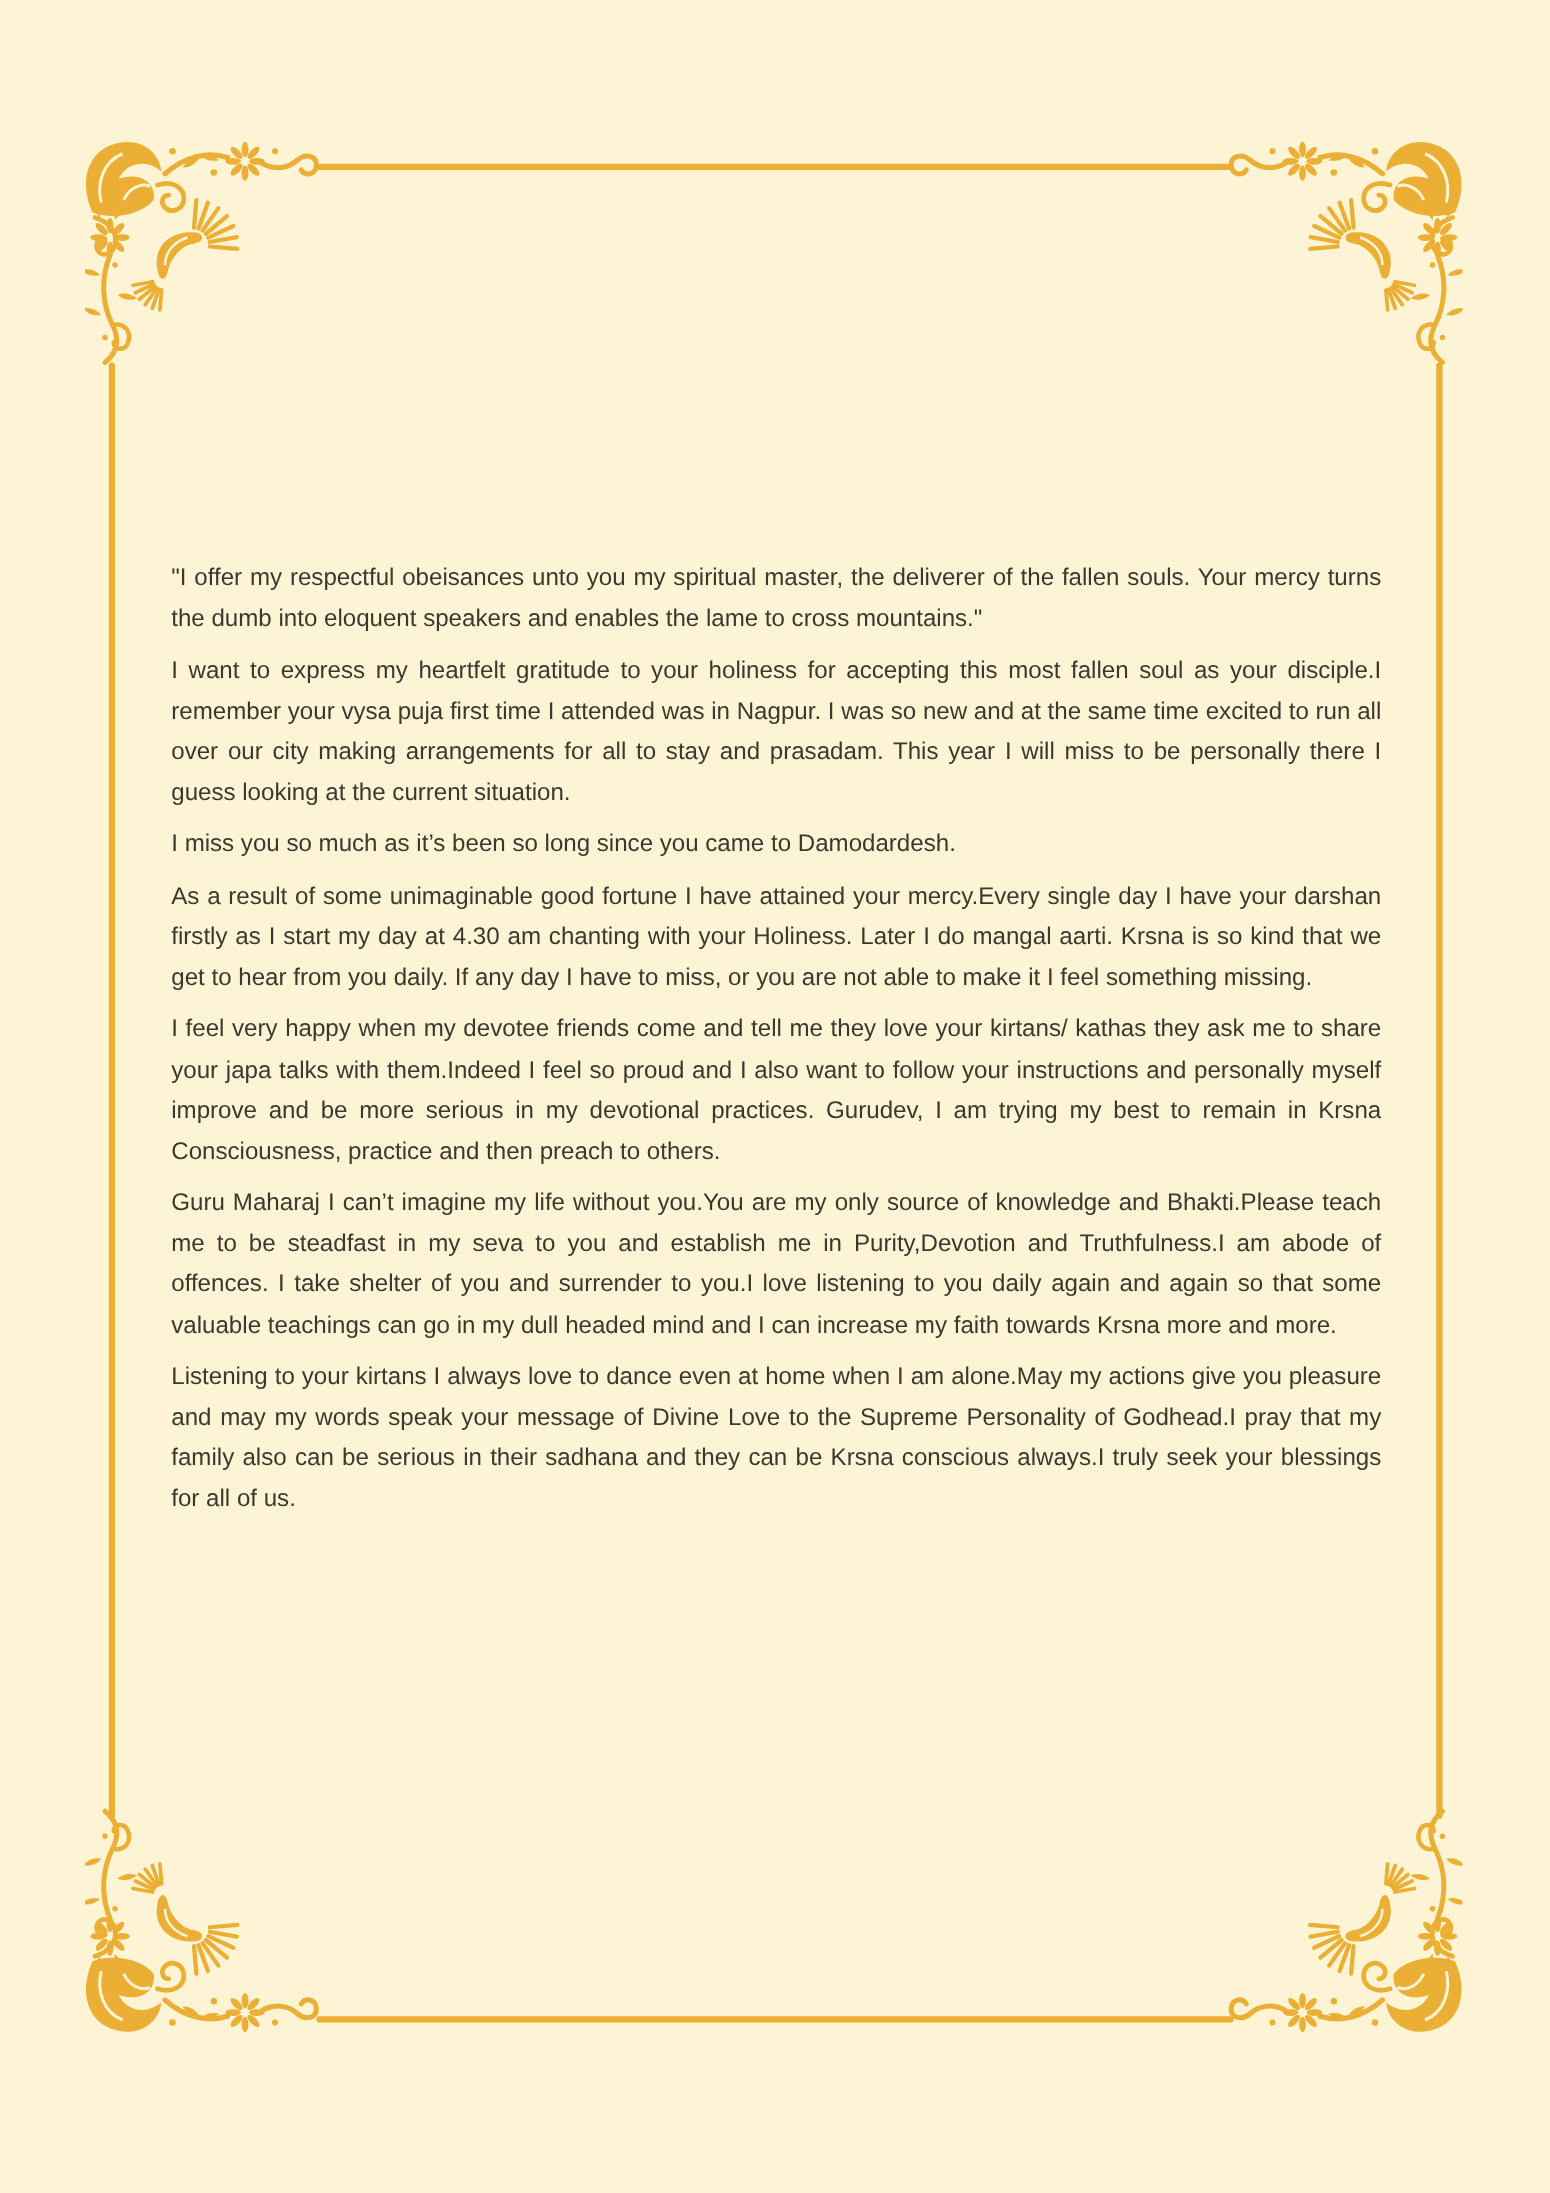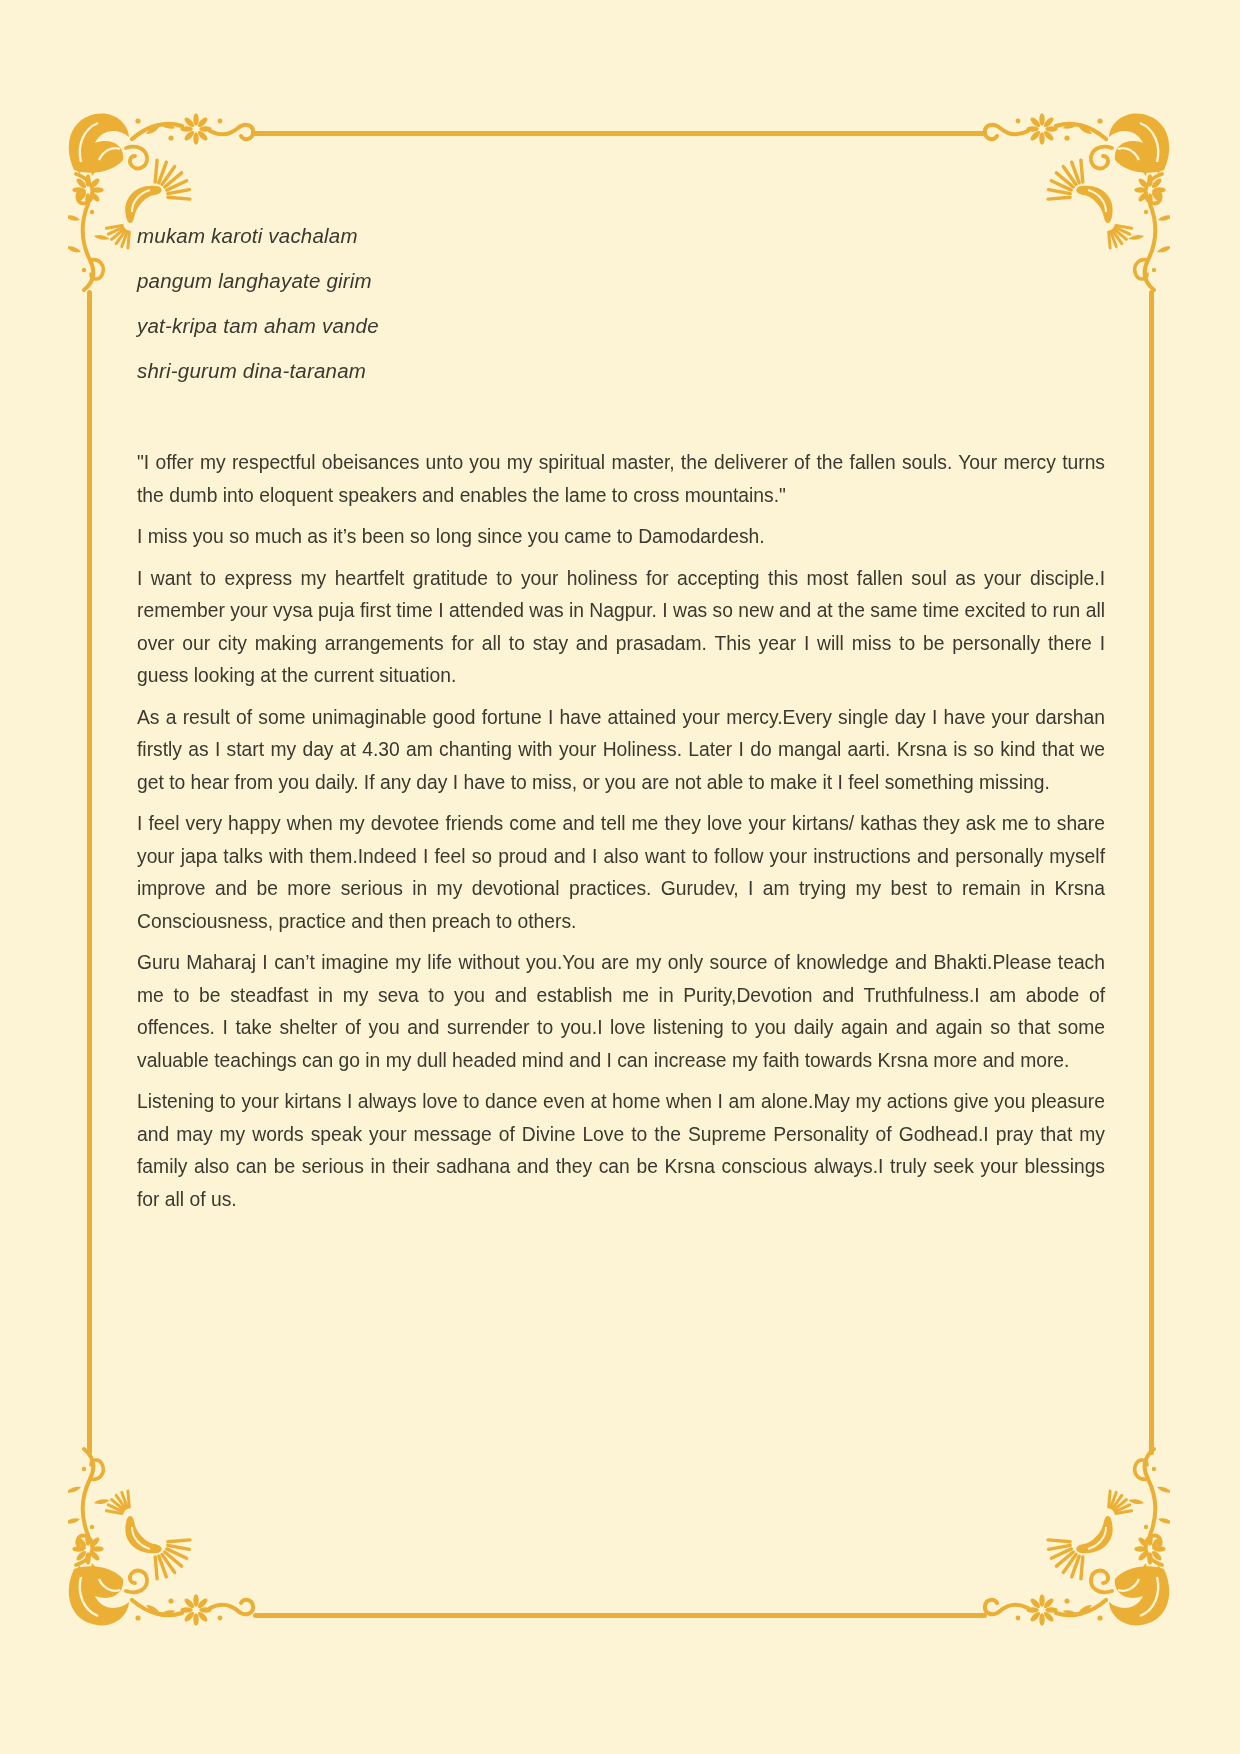--- a/index.html
+++ b/index.html
@@ -129,31 +129,25 @@
       <use href="#corner"></use>
     </svg>
   <svg class="corner br" viewBox="0 0 195 185">
       <use href="#corner"></use>
     </svg>
   <div class="hline top"></div>
   <div class="hline bottom"></div>
   <div class="vline left"></div>
   <div class="vline right"></div>
 
-  <div class="verse">
-    <p>mukam karoti vachalam</p>
-    <p>pangum langhayate girim</p>
-    <p>yat-kripa tam aham vande</p>
-    <p>shri-gurum dina-taranam</p>
-  </div>
 
   <div class="bodytext">
     <p>"I offer my respectful obeisances unto you my spiritual master, the deliverer of the fallen souls. Your mercy turns the dumb into eloquent speakers and enables the lame to cross mountains."</p>
+    <p>I want to express my heartfelt gratitude to your holiness for accepting this most fallen soul as your disciple.I remember your vysa puja first time I attended was in Nagpur. I was so new and at the same time excited to run all over our city making arrangements for all to stay and prasadam. This year I will miss to be personally there I guess looking at the current situation.</p>
     <p>I miss you so much as it’s been so long since you came to Damodardesh.</p>
-    <p>I want to express my heartfelt gratitude to your holiness for accepting this most fallen soul as your disciple.I remember your vysa puja first time I attended was in Nagpur. I was so new and at the same time excited to run all over our city making arrangements for all to stay and prasadam. This year I will miss to be personally there I guess looking at the current situation.</p>
     <p>As a result of some unimaginable good fortune I have attained your mercy.Every single day I have your darshan firstly as I start my day at 4.30 am chanting with your Holiness. Later I do mangal aarti. Krsna is so kind that we get to hear from you daily. If any day I have to miss, or you are not able to make it I feel something missing.</p>
     <p>I feel very happy when my devotee friends come and tell me they love your kirtans/ kathas they ask me to share your japa talks with them.Indeed I feel so proud and I also want to follow your instructions and personally myself improve and be more serious in my devotional practices. Gurudev, I am trying my best to remain in Krsna Consciousness, practice and then preach to others.</p>
     <p>Guru Maharaj I can’t imagine my life without you.You are my only source of knowledge and Bhakti.Please teach me to be steadfast in my seva to you and establish me in Purity,Devotion and Truthfulness.I am abode of offences. I take shelter of you and surrender to you.I love listening to you daily again and again so that some valuable teachings can go in my dull headed mind and I can increase my faith towards Krsna more and more.</p>
     <p>Listening to your kirtans I always love to dance even at home when I am alone.May my actions give you pleasure and may my words speak your message of Divine Love to the Supreme Personality of Godhead.I pray that my family also can be serious in their sadhana and they can be Krsna conscious always.I truly seek your blessings for all of us.</p>
   </div>
 
 
 </div>
 
 </body></html>

